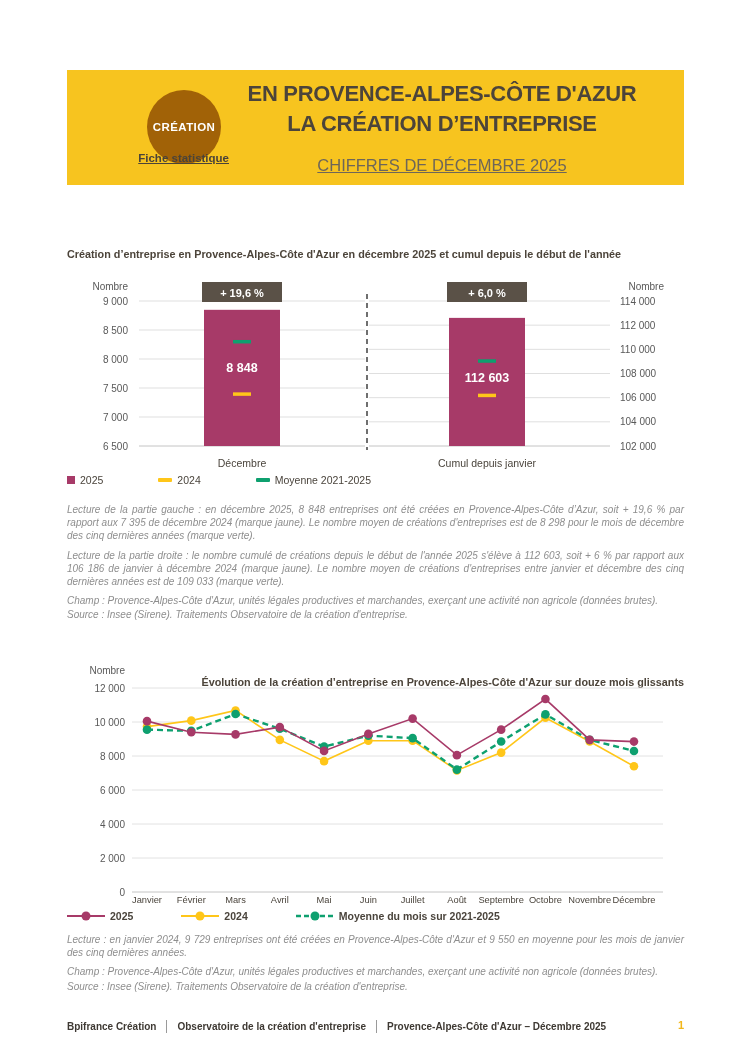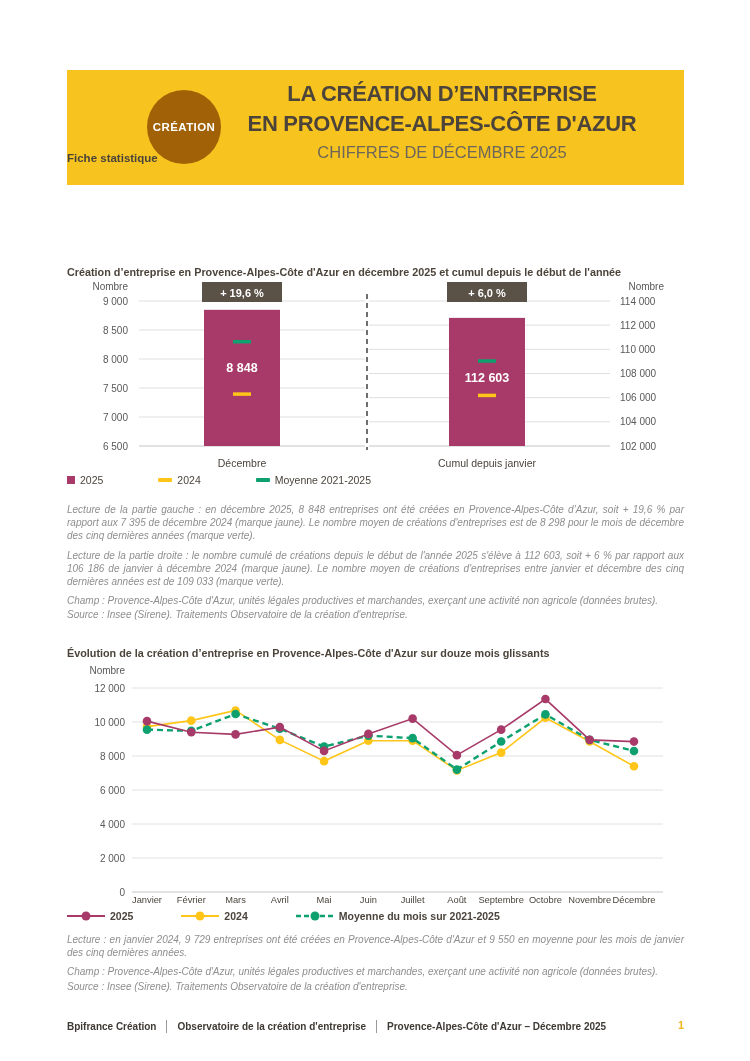--- a/index.html
+++ b/index.html
@@ -7,25 +7,25 @@
         font-family:"Liberation Sans",sans-serif;}
   .abs{position:absolute;}
 
   
   .band{position:absolute;left:67px;top:70px;width:617px;height:115px;background:#F7C41F;}
   .logo-circle{position:absolute;border-radius:50%;display:flex;align-items:center;justify-content:center;}
   .logo-white{left:8px;top:22px;width:70px;height:70px;background:#FFFFFF;
               font-weight:bold;font-size:13px;color:#3F3933;}
   .logo-dark{left:80px;top:20px;width:74px;height:74px;background:#a16207;
              font-weight:bold;font-size:11.5px;color:#FFFFFF;letter-spacing:.4px;}
-  .fiche{position:absolute;left:0;top:82px;width:162px;text-align:left;
-         font-weight:bold;font-size:11.5px;color:#4A4339;}
+  .fiche{position:absolute;left:0;top:82px;width:162px;text-align:right;
+         font-weight:bold;font-size:11.5px;color:#4A4339;text-decoration:underline;}
   .titles{position:absolute;left:150px;top:9px;width:450px;text-align:center;}
   .t1{font-size:22px;font-weight:bold;color:#4C443A;line-height:30px;letter-spacing:-.3px;}
-  .t2{font-size:16.5px;color:#6E6659;line-height:27px;margin-top:0;}
+  .t2{font-size:16.5px;color:#6E6659;line-height:27px;margin-top:13px;text-decoration:underline;}
 
   
   .sec-title{position:absolute;left:67px;width:617px;font-weight:bold;font-size:10.8px;color:#4C443A;}
 
   
   svg{font-family:"Liberation Sans",sans-serif;display:block;}
   .tick{font-size:10px;fill:#595959;}
   .axname{font-size:10px;fill:#595959;}
   .badge-t{font-size:11px;font-weight:bold;fill:#FFFFFF;text-anchor:middle;}
   .barval{font-size:12.5px;font-weight:bold;fill:#FFFFFF;text-anchor:middle;}
@@ -55,27 +55,27 @@
 <body>
 
 <div class="page">
 
   <div class="band">
     <div class="logo-circle logo-dark">
       <span>CRÉATION</span>
     </div>
     <div class="fiche">Fiche statistique</div>
     <div class="titles">
+      <div class="t1">EN PROVENCE-ALPES-CÔTE D'AZUR</div>
       <div class="t1">LA CRÉATION D’ENTREPRISE</div>
-      <div class="t1">EN PROVENCE-ALPES-CÔTE D'AZUR</div>
       <div class="t2">CHIFFRES DE DÉCEMBRE 2025</div>
     </div>
   </div>
 
-  <div class="sec-title" style="top:266px;">Création d’entreprise en Provence-Alpes-Côte d'Azur en décembre 2025 et cumul depuis le début de l'année</div>
+  <div class="sec-title" style="top:248px;">Création d’entreprise en Provence-Alpes-Côte d'Azur en décembre 2025 et cumul depuis le début de l'année</div>
   <svg id="chart1" class="abs" style="left:67px;top:278px;" width="617" height="196">
       <text x="61" y="12" text-anchor="end" class="axname">Nombre</text>
       <line x1="72" y1="23" x2="298" y2="23" stroke="#DFDFDF" stroke-width="1"></line>
       <text x="61" y="26.5" text-anchor="end" class="tick">9 000</text>
       <line x1="72" y1="52" x2="298" y2="52" stroke="#DFDFDF" stroke-width="1"></line>
       <text x="61" y="55.5" text-anchor="end" class="tick">8 500</text>
       <line x1="72" y1="81" x2="298" y2="81" stroke="#DFDFDF" stroke-width="1"></line>
       <text x="61" y="84.5" text-anchor="end" class="tick">8 000</text>
       <line x1="72" y1="110" x2="298" y2="110" stroke="#DFDFDF" stroke-width="1"></line>
       <text x="61" y="113.5" text-anchor="end" class="tick">7 500</text>
@@ -129,21 +129,21 @@
       </span>
     </div>
 
   <div class="paras" style="top:503px;" id="paras1">
     <p>Lecture de la partie gauche :  en décembre 2025, 8 848 entreprises ont été créées en Provence-Alpes-Côte d’Azur, soit + 19,6 % par rapport aux 7 395 de décembre 2024 (marque jaune). Le nombre moyen de créations d'entreprises est de 8 298 pour le mois de décembre des cinq dernières années (marque verte).</p>
     <p>Lecture de la partie droite : le nombre cumulé de créations depuis le début de l'année 2025 s'élève à 112 603, soit + 6 % par rapport aux 106 186 de janvier à décembre 2024 (marque jaune). Le nombre moyen de créations d'entreprises entre janvier et décembre des cinq dernières années est de 109 033 (marque verte).</p>
     <p style="margin-bottom:1px">Champ : Provence-Alpes-Côte d'Azur, unités légales productives et marchandes, exerçant une activité non agricole (données brutes).</p>
     <p>Source : Insee (Sirene). Traitements Observatoire de la création d'entreprise.</p>
   </div>
 
-  <div class="sec-title" style="top:647px;">Évolution de la création d’entreprise en Provence-Alpes-Côte d'Azur sur douze mois glissants</div>
+  <div class="sec-title" style="top:676px;text-align:right;">Évolution de la création d’entreprise en Provence-Alpes-Côte d'Azur sur douze mois glissants</div>
   <svg id="chart2" class="abs" style="left:67px;top:660px;" width="617" height="248">
       <text x="58" y="14" text-anchor="end" class="axname">Nombre</text>
       <line x1="65" y1="27.99999999999997" x2="596" y2="27.99999999999997" stroke="#E2E2E2" stroke-width="1"></line>
       <text x="58" y="31.49999999999997" text-anchor="end" class="tick">12 000</text>
       <line x1="65" y1="62" x2="596" y2="62" stroke="#E2E2E2" stroke-width="1"></line>
       <text x="58" y="65.5" text-anchor="end" class="tick">10 000</text>
       <line x1="65" y1="96" x2="596" y2="96" stroke="#E2E2E2" stroke-width="1"></line>
       <text x="58" y="99.5" text-anchor="end" class="tick">8 000</text>
       <line x1="65" y1="130" x2="596" y2="130" stroke="#E2E2E2" stroke-width="1"></line>
       <text x="58" y="133.5" text-anchor="end" class="tick">6 000</text>

